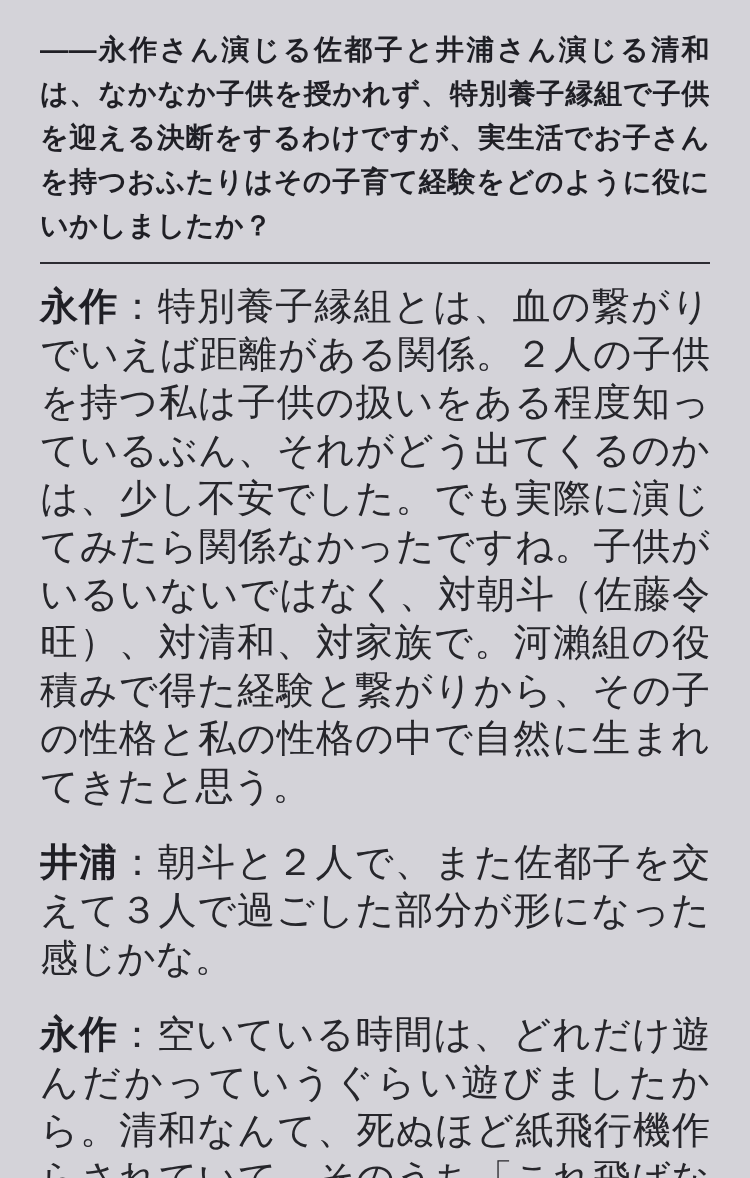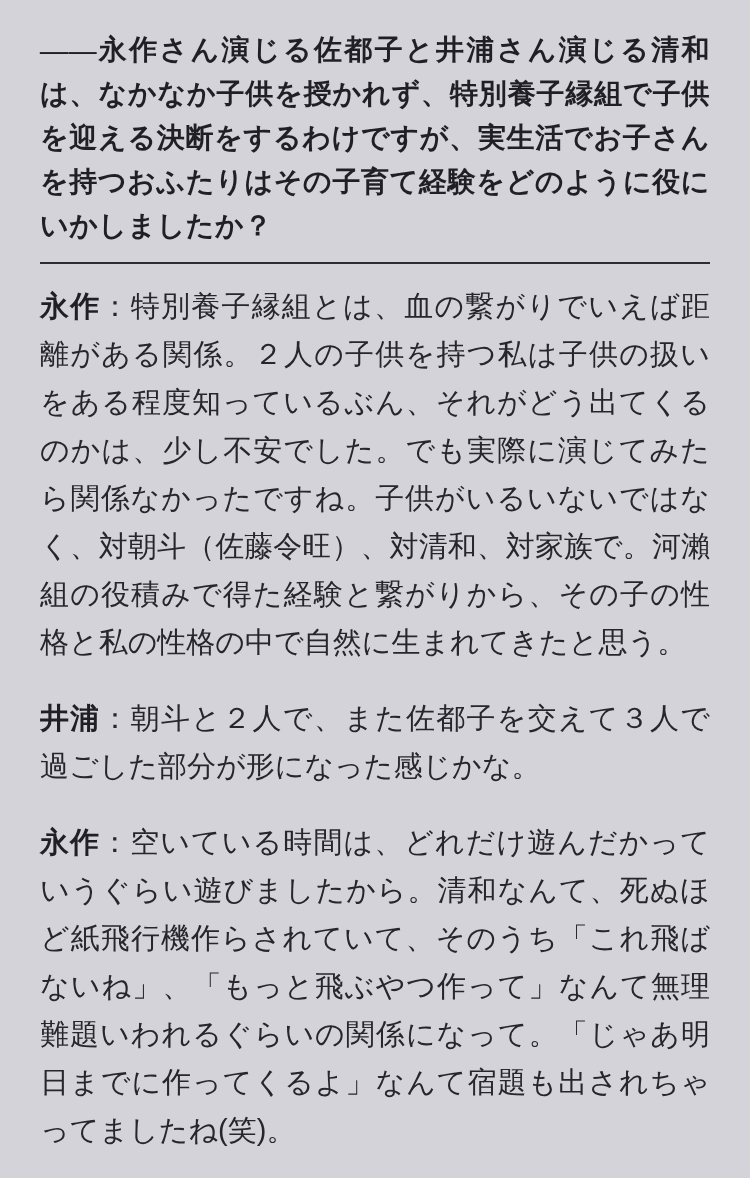--- a/index.html
+++ b/index.html
@@ -18,30 +18,29 @@
     padding: 28px 40px 0 40px;
   }
   .question {
     margin: 0;
     font-size: 28px;
     line-height: 44px;
     font-weight: 700;
     letter-spacing: 0.5px;
     text-align: justify;
     color: #1f1f25;
-    font-family: Liberation Serif, serif;
   }
   .divider {
     border: none;
     border-top: 2px solid #2c2c32;
     margin: 14px 0 0 0;
   }
   .answer {
     margin: 18px 0 0 0;
-    font-size: 29px;
+    font-size: 38px;
     line-height: 48px;
     text-align: justify;
     color: #26262b;
   }
   .answer + .answer {
     margin-top: 28px;
   }
   .speaker {
     font-weight: 700;
     color: #1f1f25;

